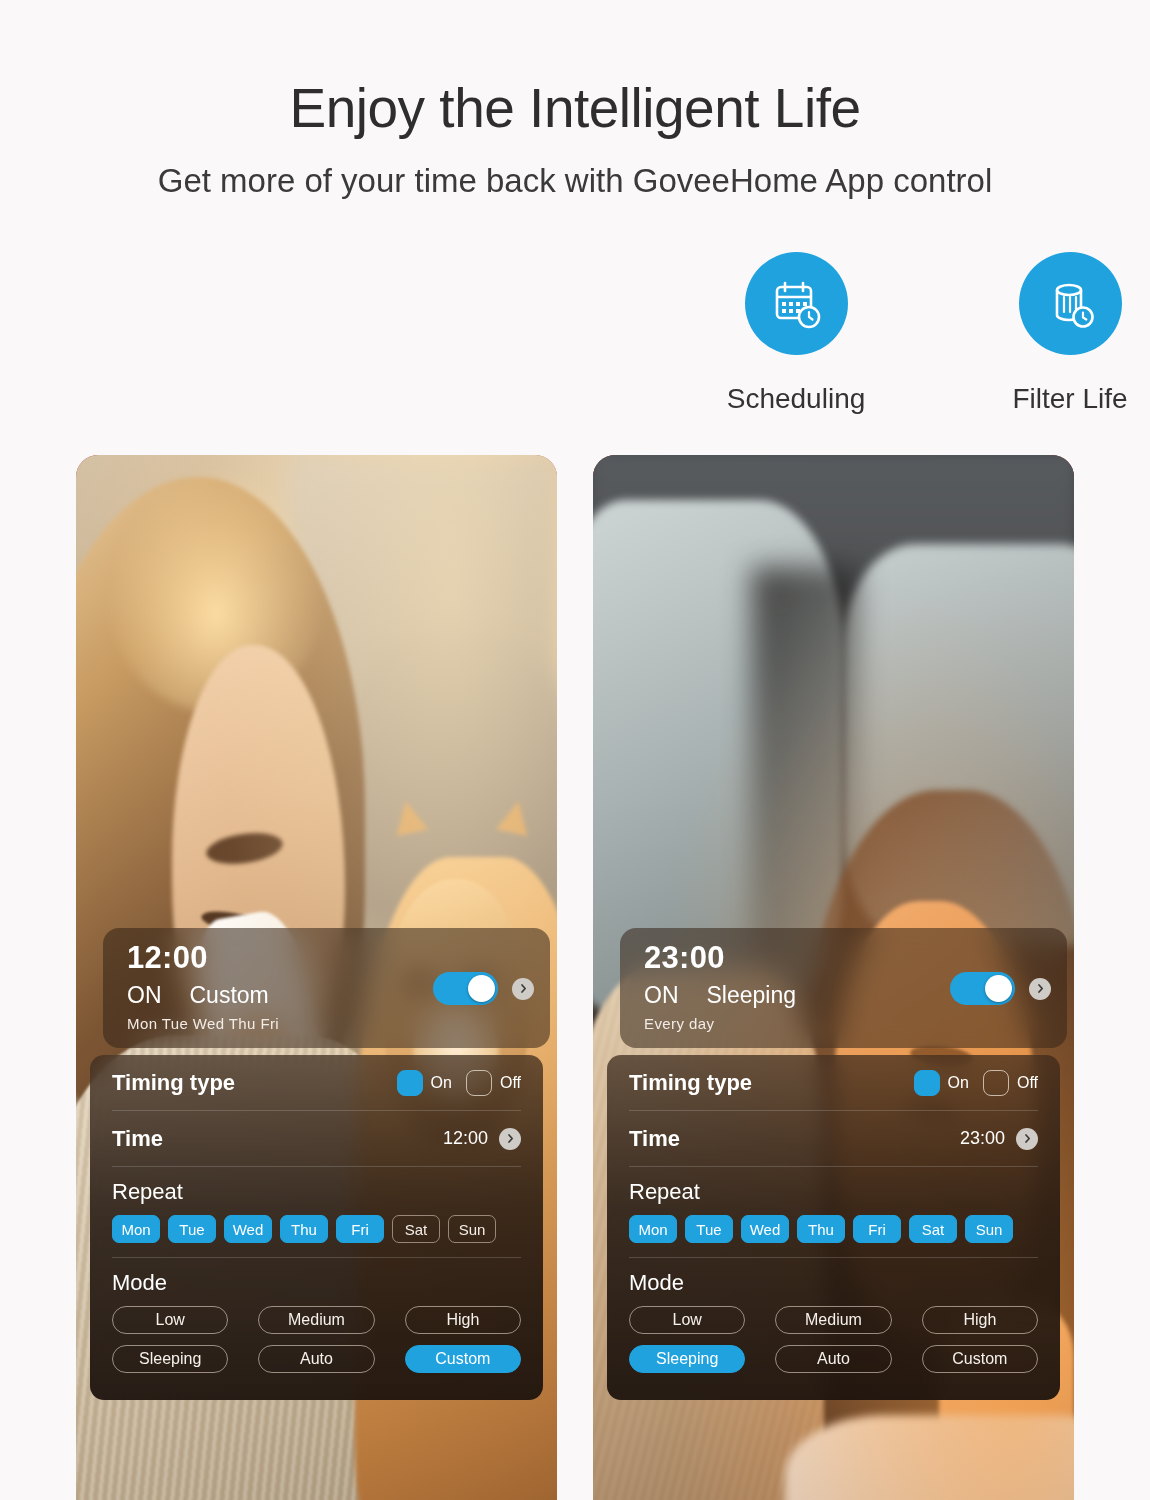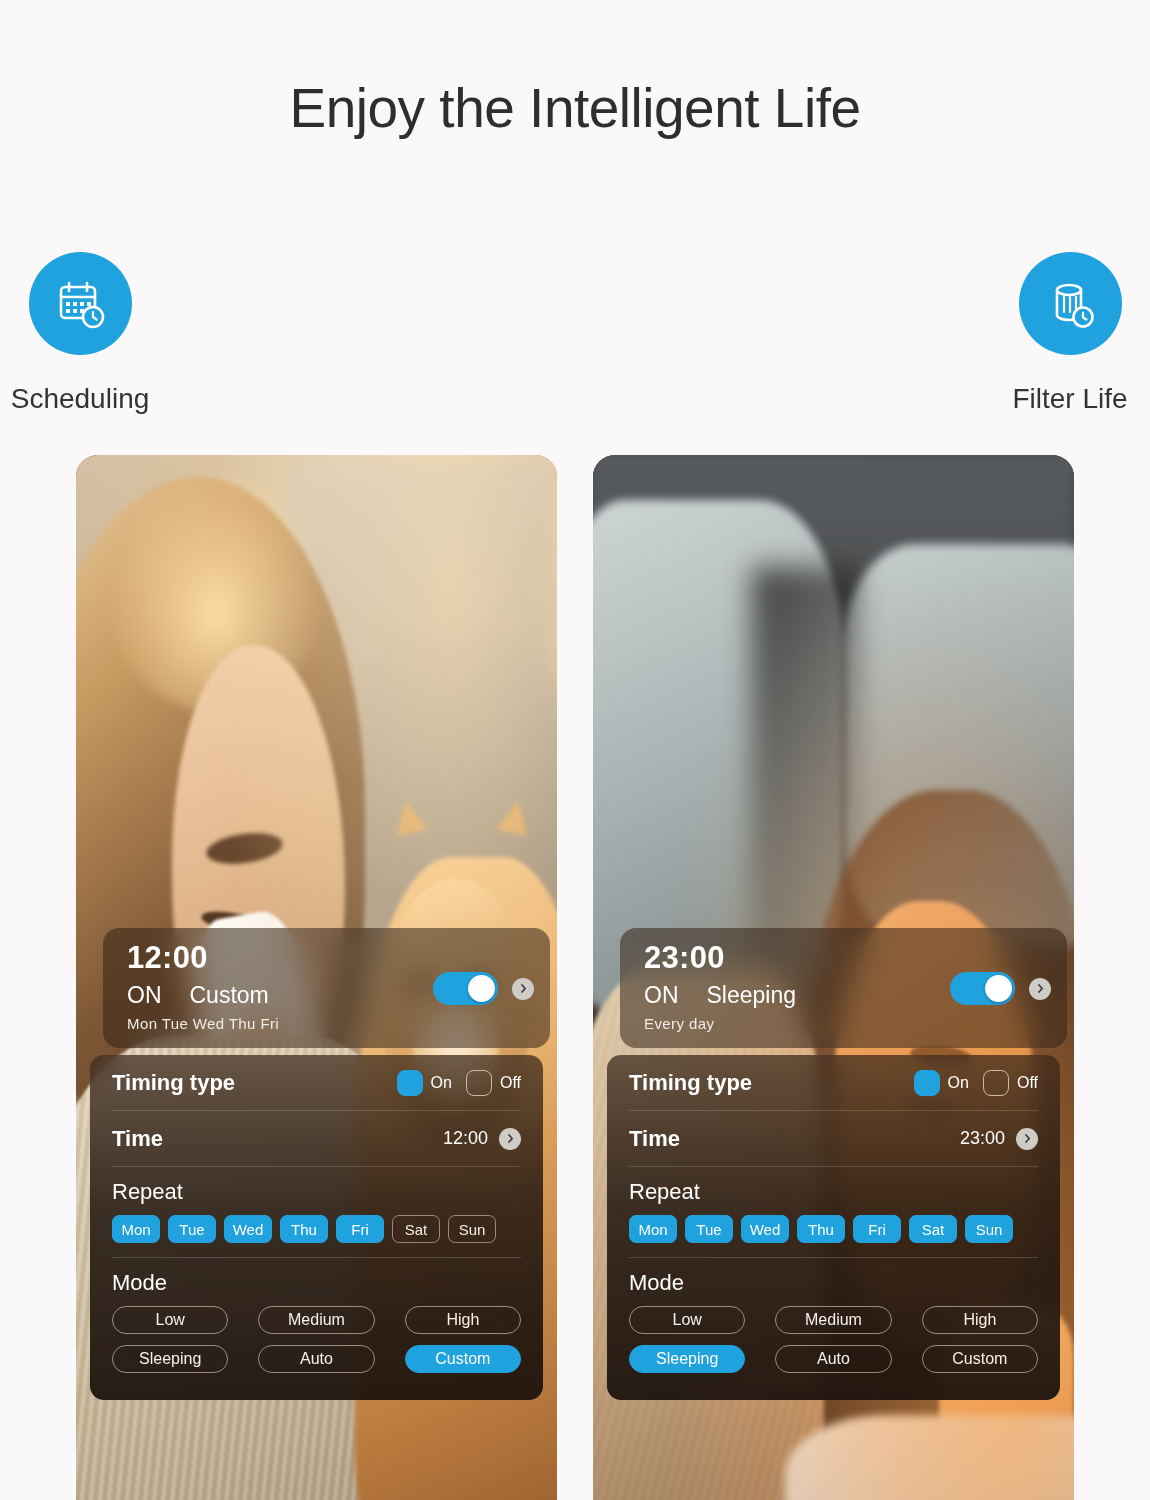--- a/index.html
+++ b/index.html
@@ -44,21 +44,21 @@
     line-height: 1.3;
   }
 
   
   .features {
     position: absolute;
     top: 252px;
     left: 0;
     width: 1150px;
     display: flex;
-    justify-content: space-between;
+    justify-content: flex-end;
     gap: 114px;
   }
   .feature {
     width: 160px;
     display: flex;
     flex-direction: column;
     align-items: center;
   }
   .feature-badge {
     width: 103px;
@@ -458,20 +458,21 @@
     border-color: #1fa2de;
     color: #fff;
   }
 </style>
 </head>
 <body>
 
 <div class="page">
 
   <div class="headline">Enjoy the Intelligent Life</div>
+  <div class="subhead">Get more of your time back with GoveeHome App control</div>
 
   <div class="features">
 
     <div class="feature">
       <div class="feature-badge">
         <svg width="58" height="58" viewBox="0 0 58 58" fill="none">
           <rect x="10" y="12" width="34" height="31" rx="4" stroke="#fff" stroke-width="2.6"></rect>
           <line x1="10" y1="22" x2="44" y2="22" stroke="#fff" stroke-width="2.6"></line>
           <line x1="18" y1="8" x2="18" y2="16" stroke="#fff" stroke-width="2.6" stroke-linecap="round"></line>
           <line x1="36" y1="8" x2="36" y2="16" stroke="#fff" stroke-width="2.6" stroke-linecap="round"></line>

